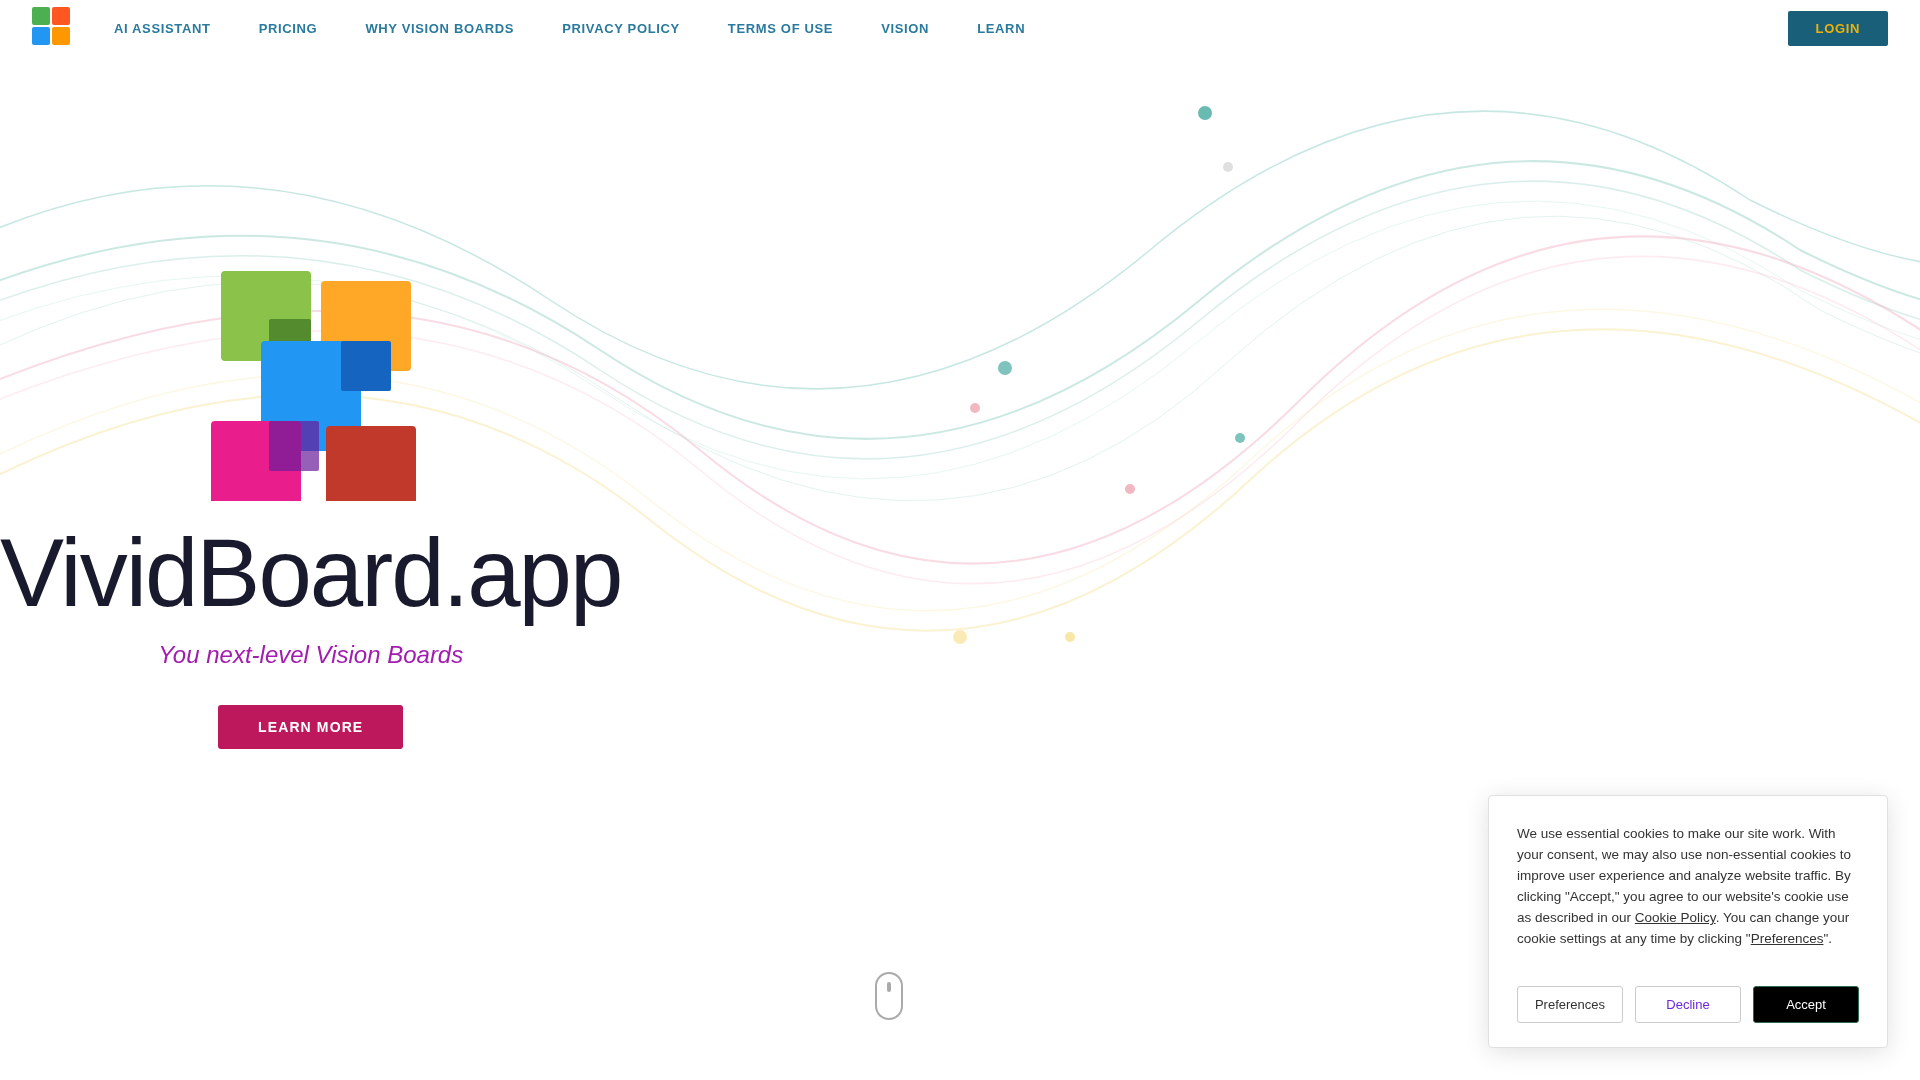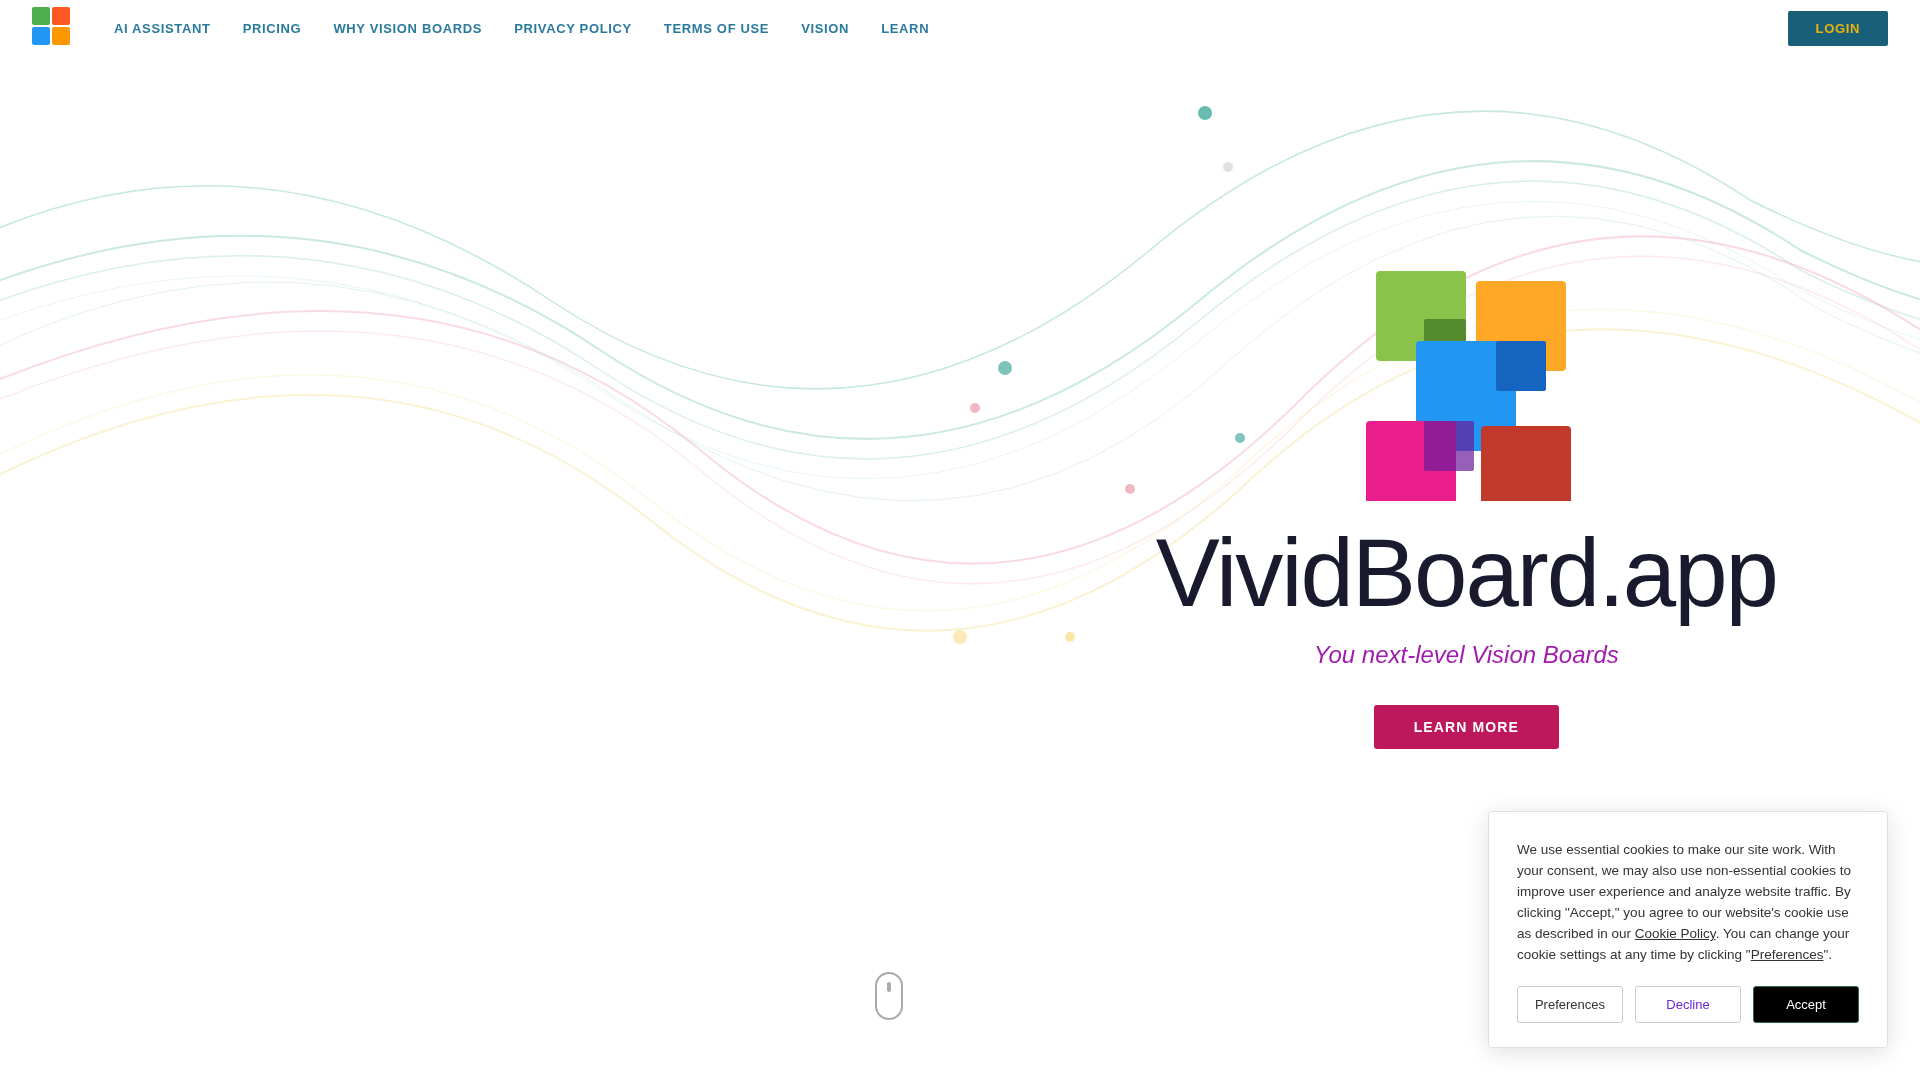--- a/index.html
+++ b/index.html
@@ -27,21 +27,21 @@
 
     .nav-logo {
       width: 42px;
       height: 42px;
       margin-right: 40px;
       flex-shrink: 0;
     }
 
     .nav-links {
       display: flex;
-      gap: 32px;
+      gap: 48px;
       flex: 1;
     }
 
     .nav-link {
       font-size: 13px;
       font-weight: 700;
       letter-spacing: 0.05em;
       color: #2a7a9e;
       text-decoration: none;
       cursor: pointer;
@@ -60,21 +60,21 @@
     }
 
     
     .hero {
       position: absolute;
       top: 0; left: 0;
       width: 1777px;
       height: 1080px;
       display: flex;
       flex-direction: column;
-      align-items: flex-end;
+      align-items: flex-start;
       justify-content: center;
     }
 
     
     .wave-bg {
       position: absolute;
       top: 0; left: 0;
       width: 1920px;
       height: 1080px;
       pointer-events: none;
@@ -170,21 +170,21 @@
       border-radius: 4px;
       padding: 28px 28px 24px;
       box-shadow: 0 4px 24px rgba(0,0,0,0.12);
       z-index: 200;
     }
 
     .cookie-text {
       font-size: 13.5px;
       color: #333;
       line-height: 1.55;
-      margin-bottom: 20px;
+      margin-bottom: 36px;
     }
 
     .cookie-link {
       color: #333;
       text-decoration: underline;
       cursor: pointer;
     }
 
     .cookie-buttons {
       display: flex;

